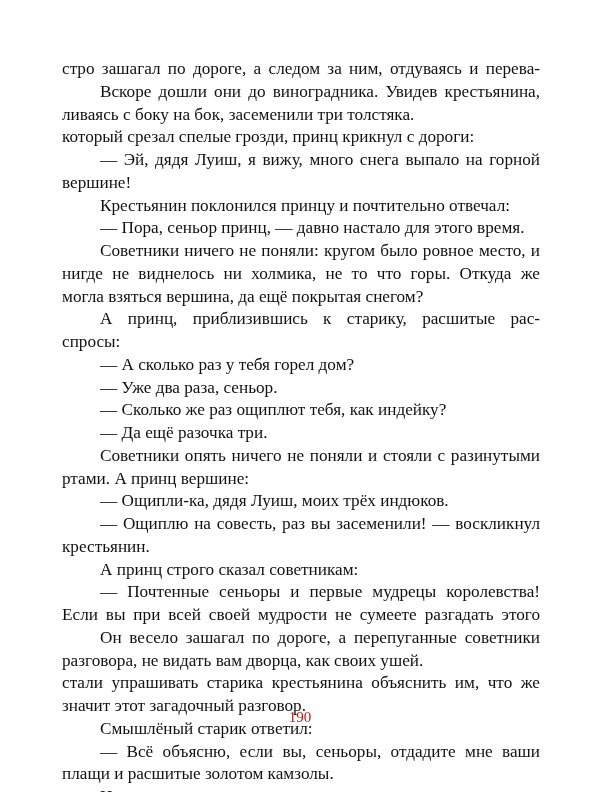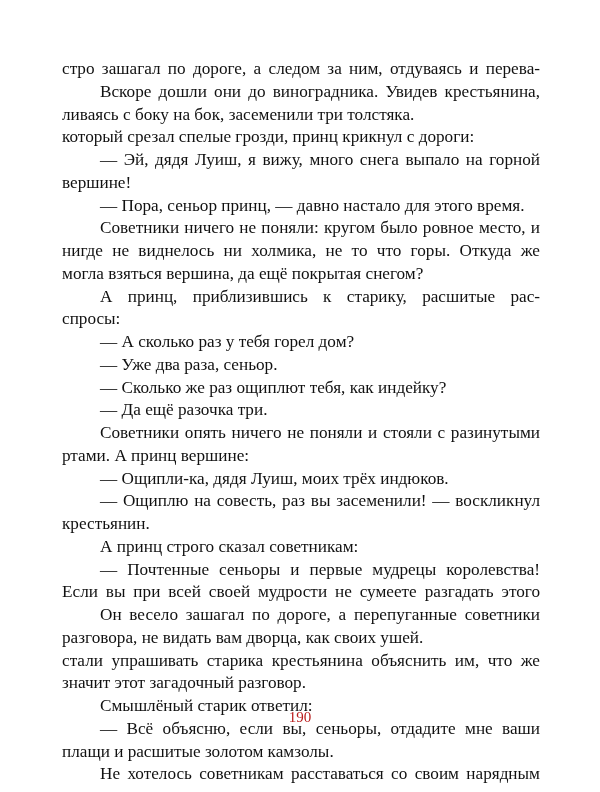--- a/index.html
+++ b/index.html
@@ -37,20 +37,21 @@
 </head>
 <body>
 
 <div class="page" id="page-body">
     <span class="line">стро зашагал по дороге, а следом за ним, отдуваясь и перева-</span>
     <span class="line indent">Вскоре дошли они до виноградника. Увидев крестьянина,</span>
     <span class="line last">ливаясь с боку на бок, засеменили три толстяка.</span>
     <span class="line last">который срезал спелые грозди, принц крикнул с дороги:</span>
     <span class="line indent">— Эй, дядя Луиш, я вижу, много снега выпало на горной</span>
     <span class="line last">вершине!</span>
+    <span class="line indent last">Крестьянин поклонился принцу и почтительно отвечал:</span>
     <span class="line indent last">— Пора, сеньор принц, — давно настало для этого время.</span>
     <span class="line indent">Советники ничего не поняли: кругом было ровное место, и</span>
     <span class="line">нигде не виднелось ни холмика, не то что горы. Откуда же</span>
     <span class="line last">могла взяться вершина, да ещё покрытая снегом?</span>
     <span class="line indent">А принц, приблизившись к старику, расшитые рас-</span>
     <span class="line last">спросы:</span>
     <span class="line indent last">— А сколько раз у тебя горел дом?</span>
     <span class="line indent last">— Уже два раза, сеньор.</span>
     <span class="line indent last">— Сколько же раз ощиплют тебя, как индейку?</span>
     <span class="line indent last">— Да ещё разочка три.</span>

